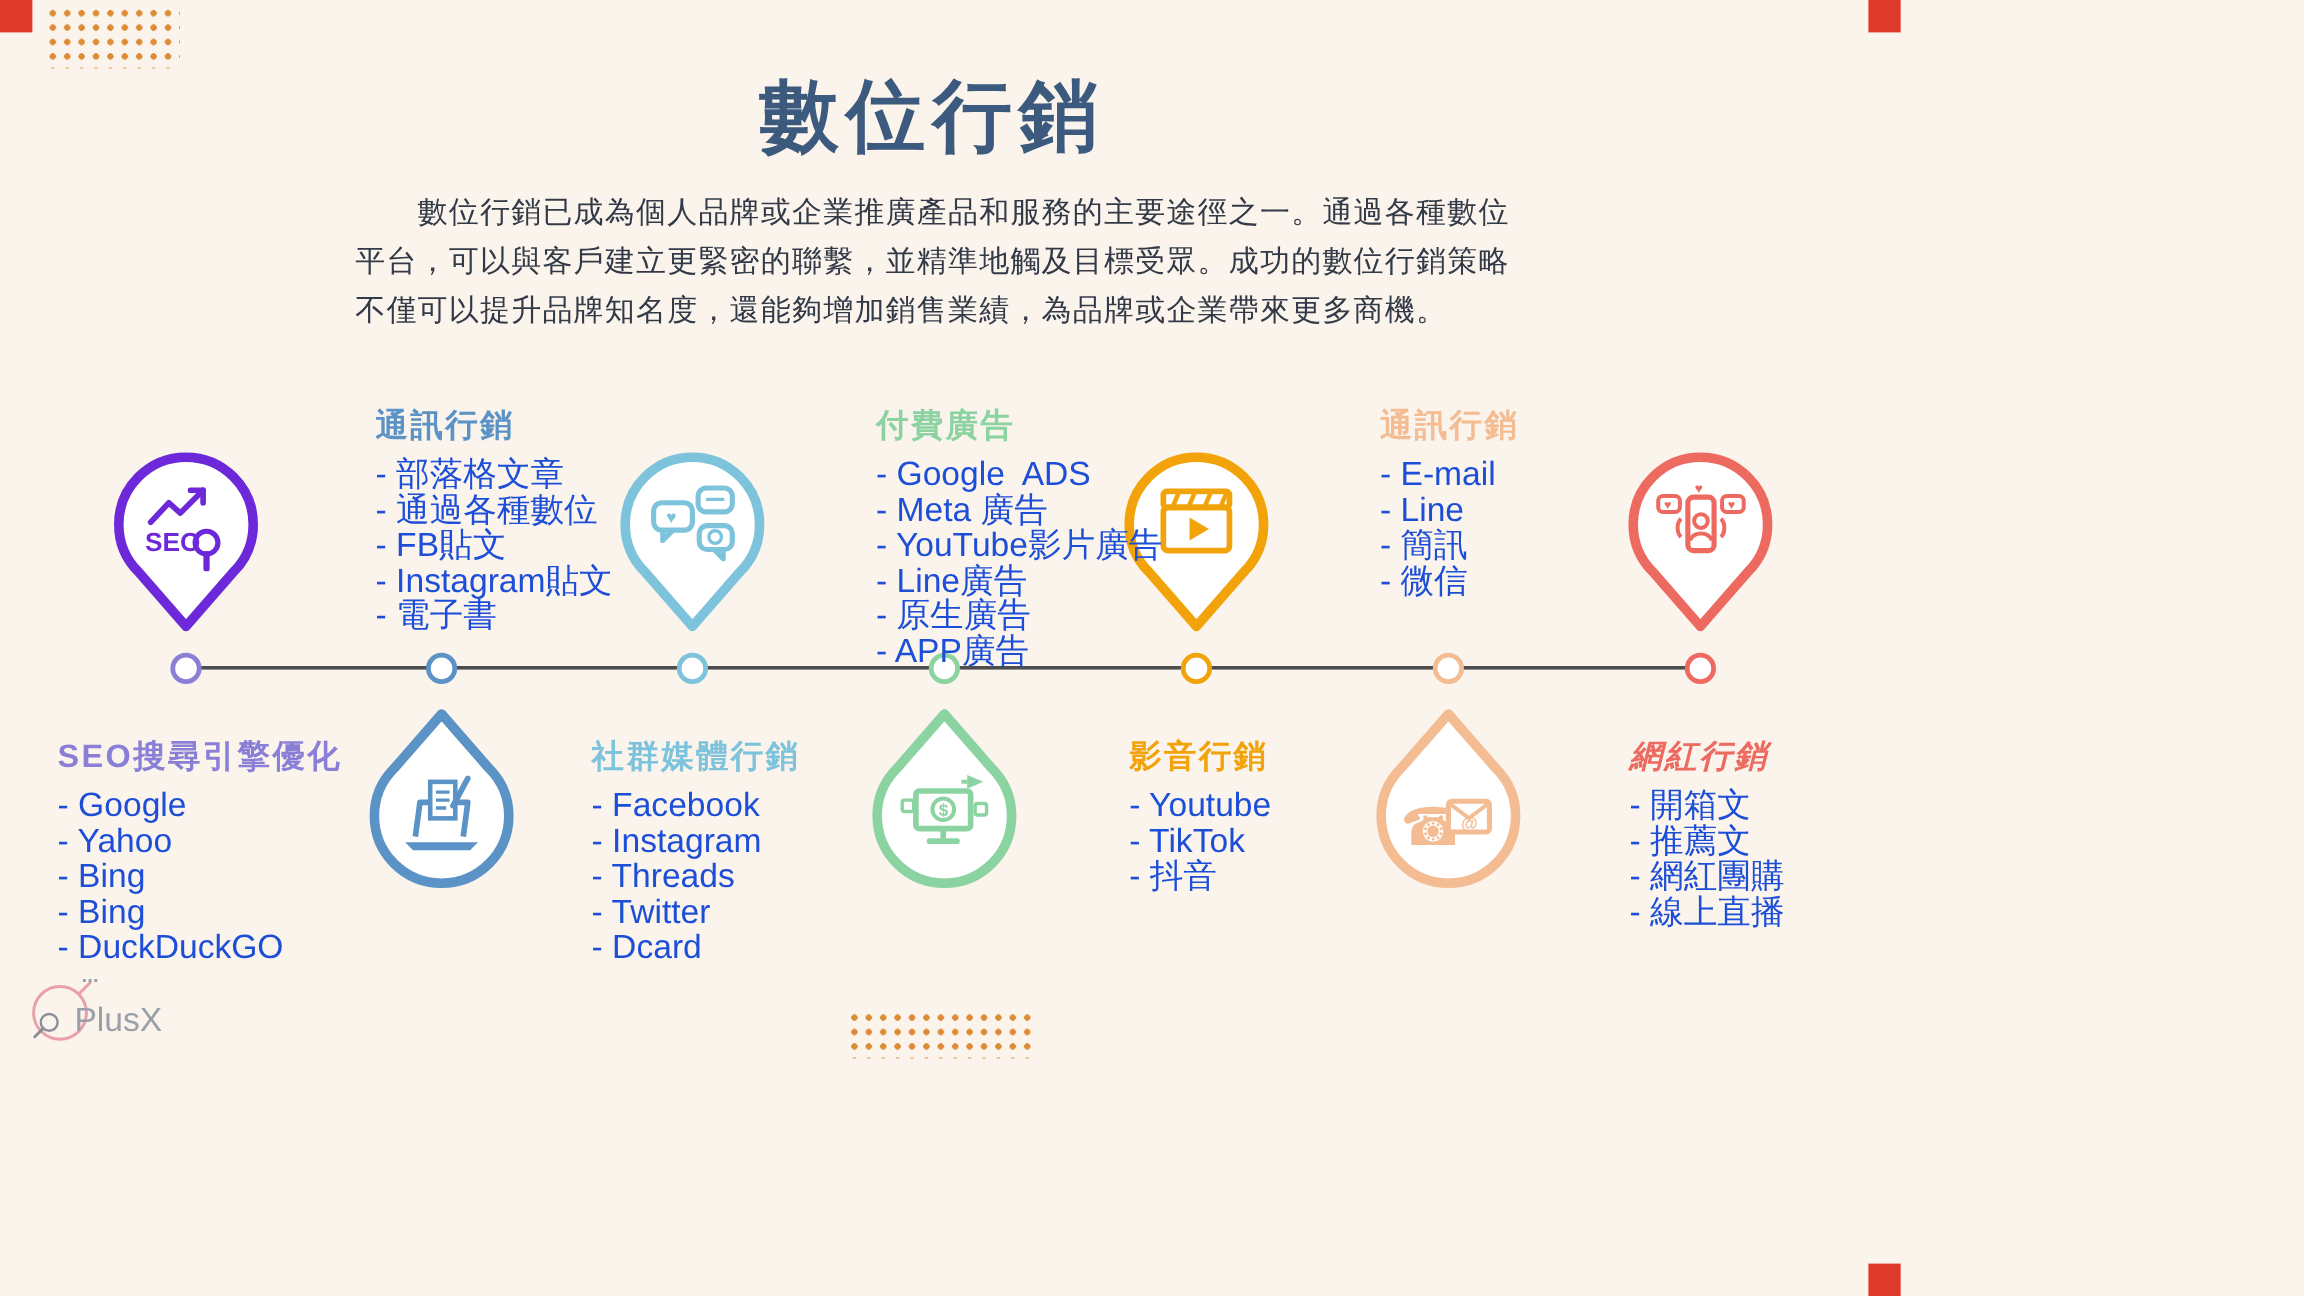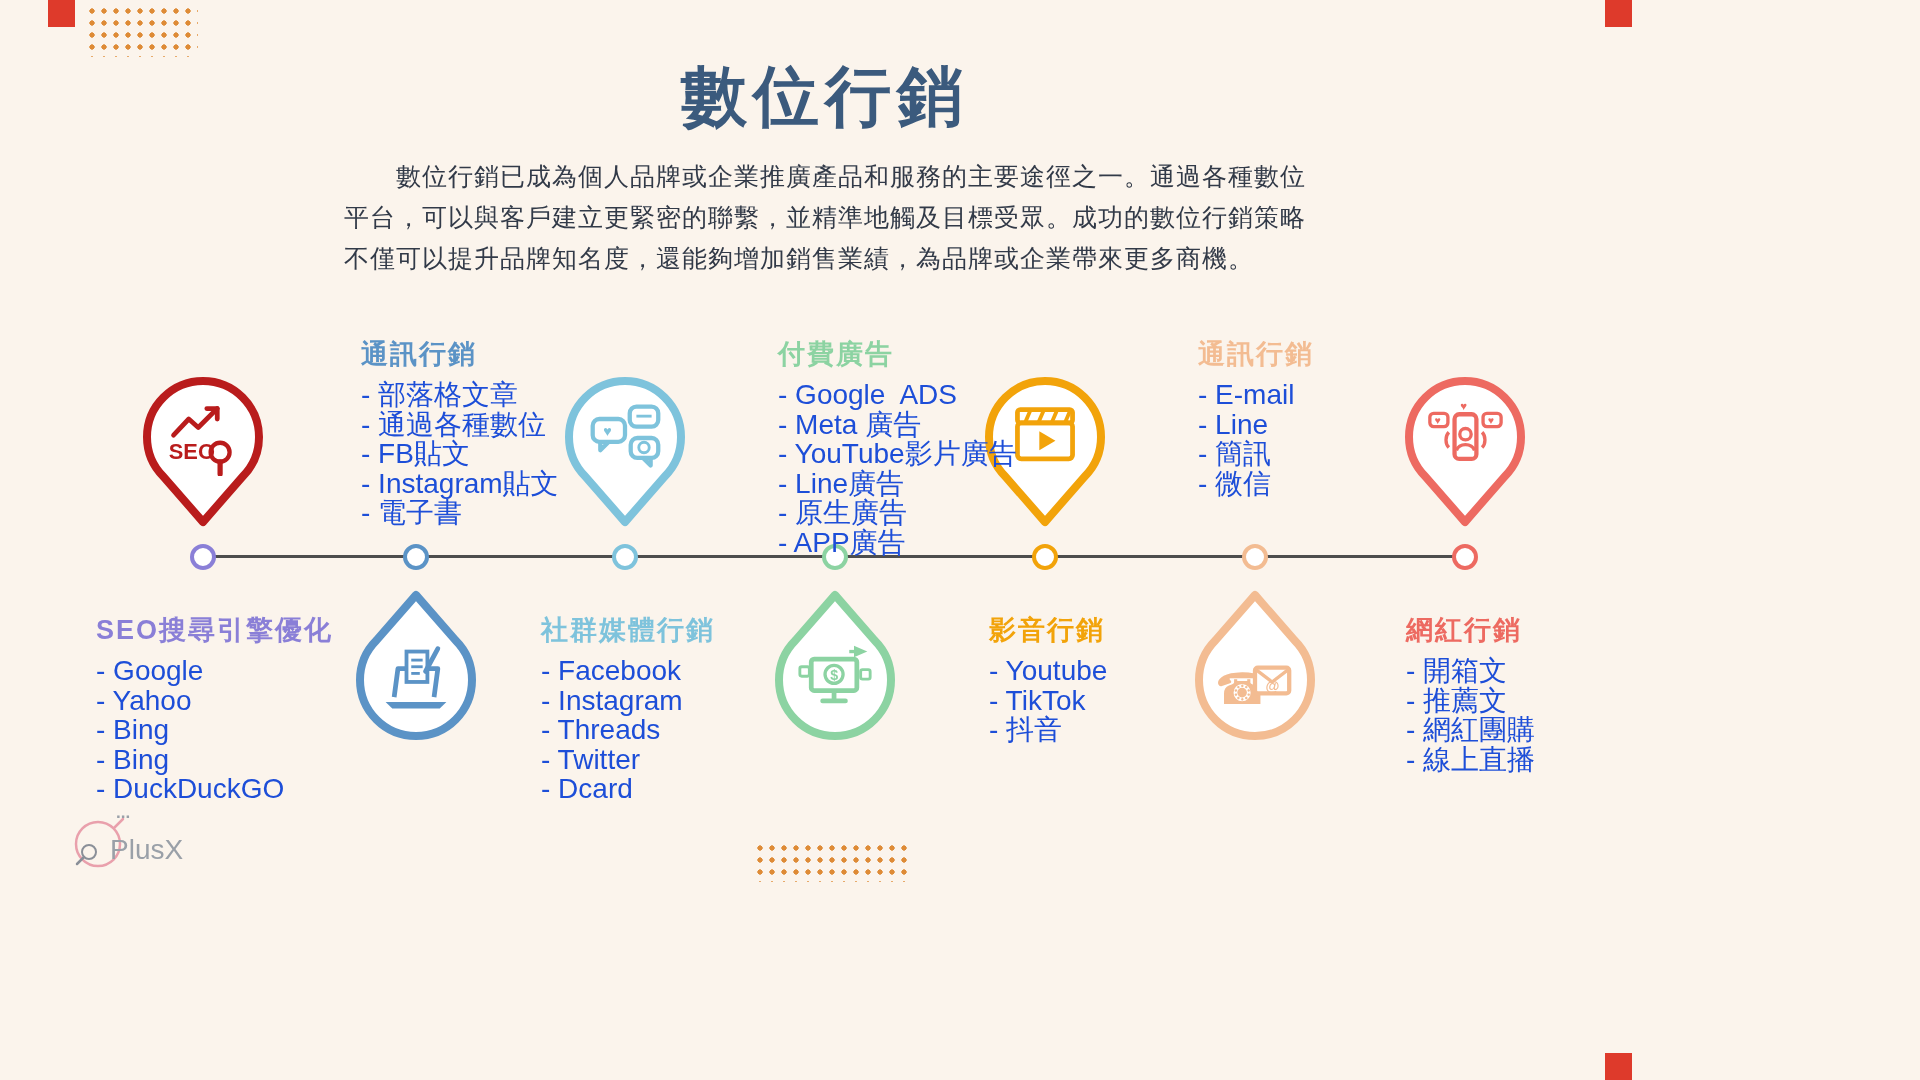--- a/index.html
+++ b/index.html
@@ -1,17 +1,17 @@
 <!DOCTYPE html>
 <html><head>
 <meta charset="utf-8">
 <style>
   html,body{margin:0;padding:0;background:#FBF4EC;}
   .stage{position:relative;width:1584px;height:1080px;background:#FBF4EC;overflow:hidden;
-         font-family:"Liberation Sans",sans-serif;margin-left:48px;}
+         font-family:"Liberation Sans",sans-serif;}
   svg{display:block;}
 
   
   .dots{position:absolute;background-image:radial-gradient(circle,#DE8B36 2.4px,transparent 2.9px);
         background-size:12px 12px;}
   .dots-tl{left:38px;top:5px;width:112px;height:52px;}
   .dots-tr{left:1770px;top:5px;width:112px;height:52px;}
   .dots-bc{left:706px;top:842px;width:154px;height:40px;}
   .dots-br{left:1882px;top:980px;width:32px;height:66px;}
   .sq{position:absolute;width:27px;height:27px;background:#DE3A2B;}
@@ -61,21 +61,21 @@
     <h1 class="title">數位行銷</h1>
     <div class="intro">
       <div class="intro-line indent">數位行銷已成為個人品牌或企業推廣產品和服務的主要途徑之一。通過各種數位</div>
       <div class="intro-line">平台，可以與客戶建立更緊密的聯繫，並精準地觸及目標受眾。成功的數位行銷策略</div>
       <div class="intro-line">不僅可以提升品牌知名度，還能夠增加銷售業績，為品牌或企業帶來更多商機。</div>
     </div>
   </header>
 
   <div class="timeline">
     <div class="tl-line"></div>
-  <div class="pin" style="left: 90px; top: 372px; color: #b91c1c;">
+  <div class="pin" style="left: 90px; top: 372px; color: #6d28d9;">
         <svg width="130" height="155" viewBox="0 0 130 155">
           <path d="M65 150 L25.4 104.6 A56 56 0 1 1 104.6 104.6 Z" fill="#ffffff" stroke="currentColor" stroke-width="8" stroke-linejoin="round"></path>
         </svg>
         <svg viewBox="0 0 80 80" class="pin-icon" style="top: 28px;">
       <polyline points="9,37 25,20 35,29 55,9" fill="none" stroke="currentColor" stroke-width="5" stroke-linecap="round" stroke-linejoin="round"></polyline>
       <polyline points="44,9 55,9 55,20" fill="none" stroke="currentColor" stroke-width="5" stroke-linecap="round" stroke-linejoin="round"></polyline>
       <text x="4" y="62" font-size="23" font-weight="bold" fill="currentColor">SEO</text>
       <circle cx="58" cy="55" r="10" fill="none" stroke="currentColor" stroke-width="4.5"></circle>
       <line x1="58" y1="65" x2="58" y2="78" stroke="currentColor" stroke-width="5.5" stroke-linecap="round"></line>
     </svg>
@@ -214,21 +214,21 @@
       <path d="M58 34 c4 4 4 12 0 16" fill="none" stroke="currentColor" stroke-width="3.5"></path>
       <rect x="3" y="14" width="19" height="14" rx="4" fill="none" stroke="currentColor" stroke-width="3.5"></rect>
       <text x="8" y="25.5" font-size="11" fill="currentColor">♥</text>
       <rect x="59" y="14" width="19" height="14" rx="4" fill="none" stroke="currentColor" stroke-width="3.5"></rect>
       <text x="64" y="25.5" font-size="11" fill="currentColor">♥</text>
       <text x="35" y="11" font-size="12" fill="currentColor">♥</text>
     </svg>
       </div>
       <div class="tl-dot" style="left: 1404px; border-color: rgb(237, 106, 97);"></div>
       <div class="node-text" style="left: 1358px; top: 612px;">
-        <div class="node-title" style="color: rgb(237, 106, 97);">網紅行銷</div>
+        <div class="node-title" style="color: rgb(237, 106, 97); font-style: italic;">網紅行銷</div>
         <div class="node-item">- 開箱文</div>
         <div class="node-item">- 推薦文</div>
         <div class="node-item">- 網紅團購</div>
         <div class="node-item">- 線上直播</div>
       </div>
     </div>
 
   <div class="logo">
     <svg width="130" height="80" viewBox="0 0 130 80">
       <circle cx="32" cy="44" r="22" fill="none" stroke="#E9A0AC" stroke-width="2.5"></circle>

